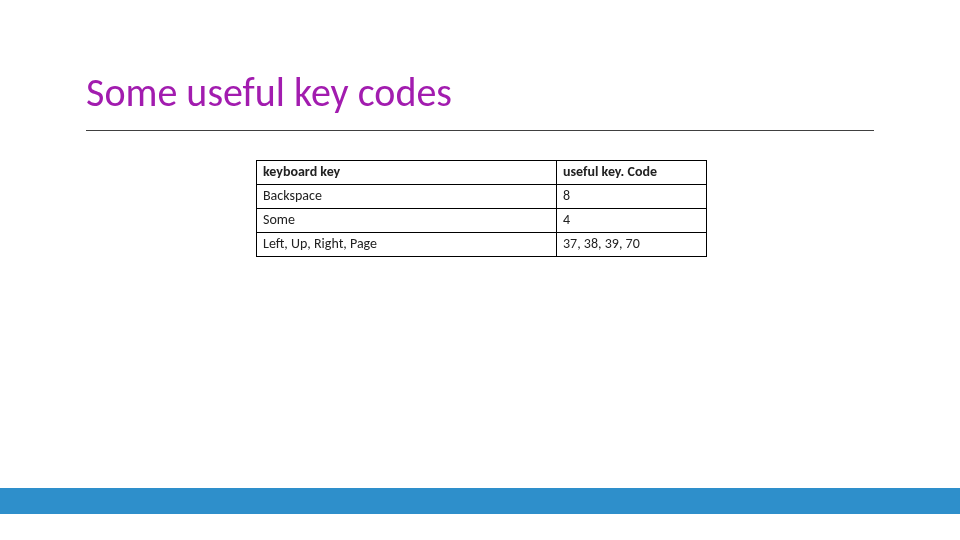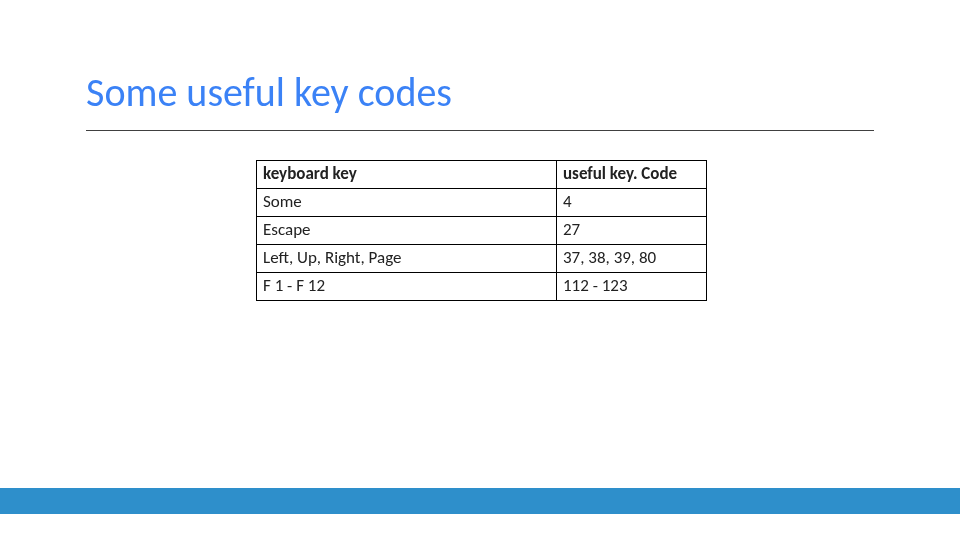--- a/index.html
+++ b/index.html
@@ -17,37 +17,37 @@
     width: 960px;
     height: 540px;
     position: relative;
   }
   .title {
     position: absolute;
     left: 86px;
     top: 68px;
     font-size: 40px;
     font-weight: 300;
-    color: #3b82f6;
+    color: #a21caf;
     letter-spacing: 0px;
   }
   .title-underline {
     position: absolute;
     left: 86px;
     top: 130px;
     width: 788px;
     height: 1px;
     background: #404040;
   }
   .keycodes-table {
     position: absolute;
     left: 256px;
     top: 160px;
     border-collapse: collapse;
-    font-size: 17px;
+    font-size: 14px;
     color: #222;
   }
   .keycodes-table th,
   .keycodes-table td {
     border: 1px solid #000;
     padding: 2px 8px 2px 6px;
     text-align: left;
     vertical-align: middle;
     font-weight: normal;
     line-height: 1.35;
@@ -80,32 +80,28 @@
       <col class="col-code">
     </colgroup>
     <thead>
       <tr>
         <th>keyboard key</th>
         <th>useful key. Code</th>
       </tr>
     </thead>
     <tbody>
       <tr>
+        <td>Backspace</td>
+        <td>8</td>
+      </tr>
+      <tr>
         <td>Some</td>
         <td>4</td>
       </tr>
       <tr>
-        <td>Escape</td>
-        <td>27</td>
-      </tr>
-      <tr>
         <td>Left, Up, Right, Page</td>
-        <td>37, 38, 39, 80</td>
-      </tr>
-      <tr>
-        <td>F 1 - F 12</td>
-        <td>112 - 123</td>
+        <td>37, 38, 39, 70</td>
       </tr>
     </tbody>
   </table>
 
   <div class="footer-bar"></div>
 </div>
 
 </body></html>

